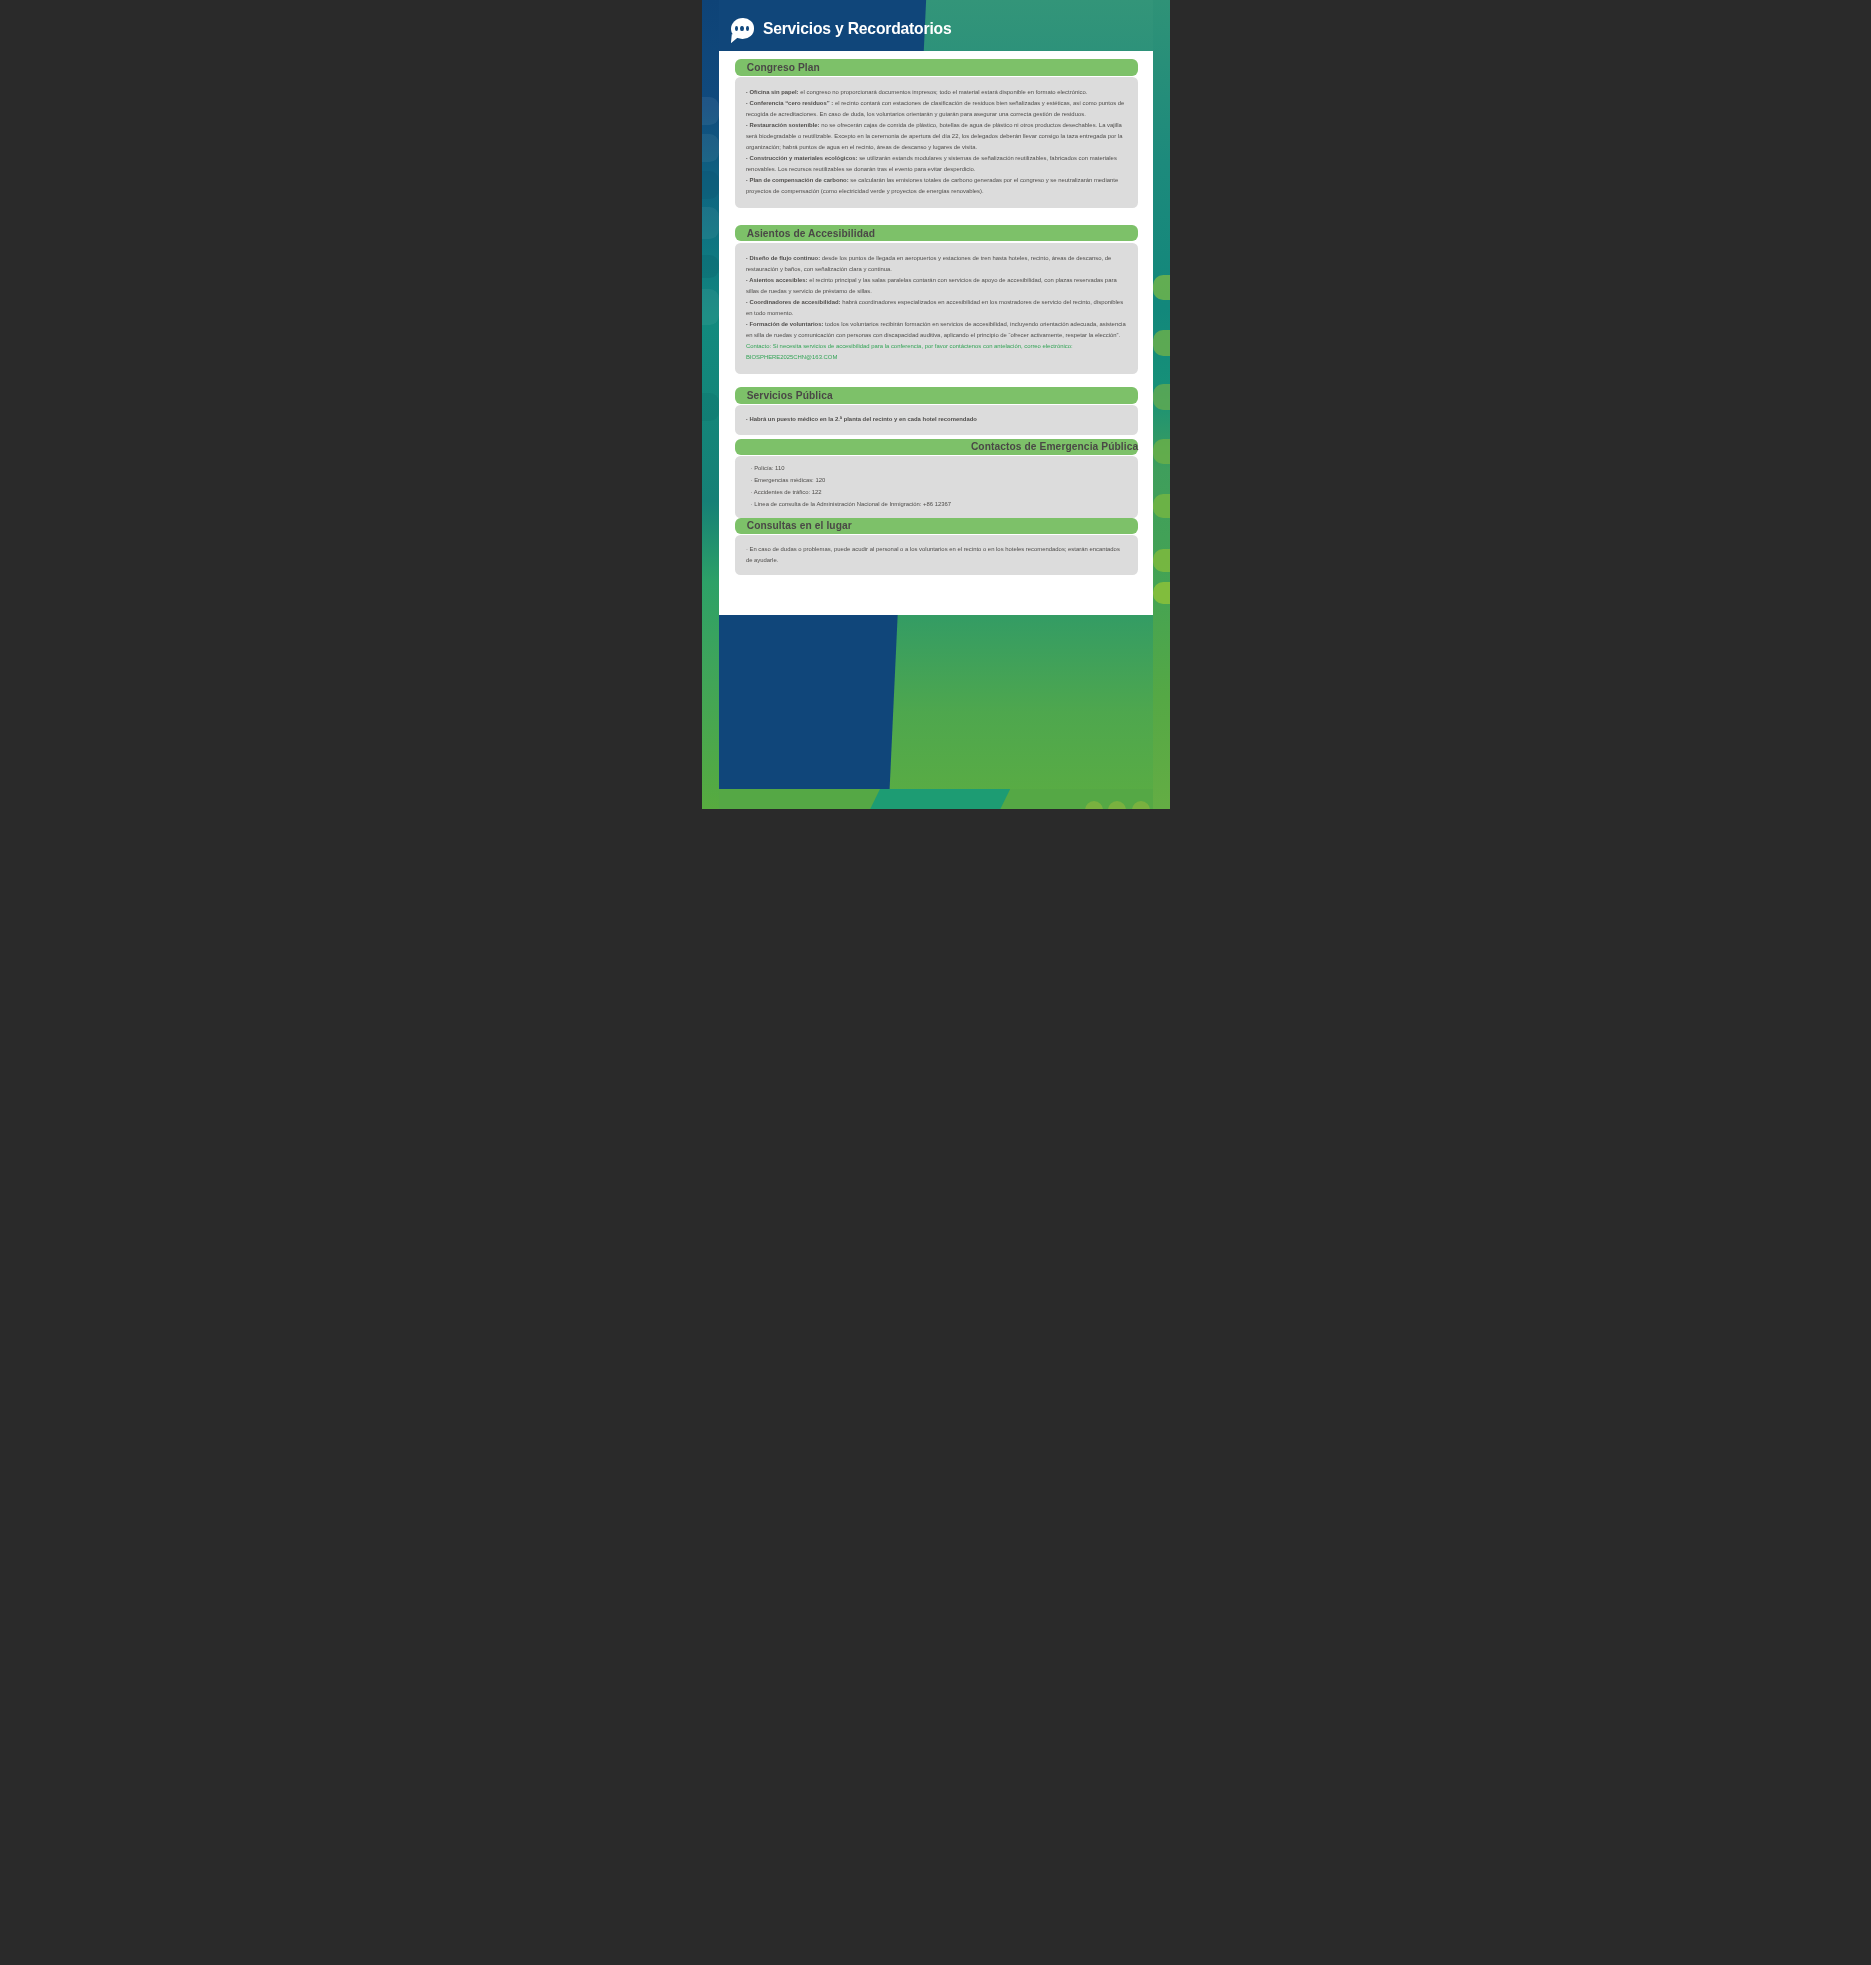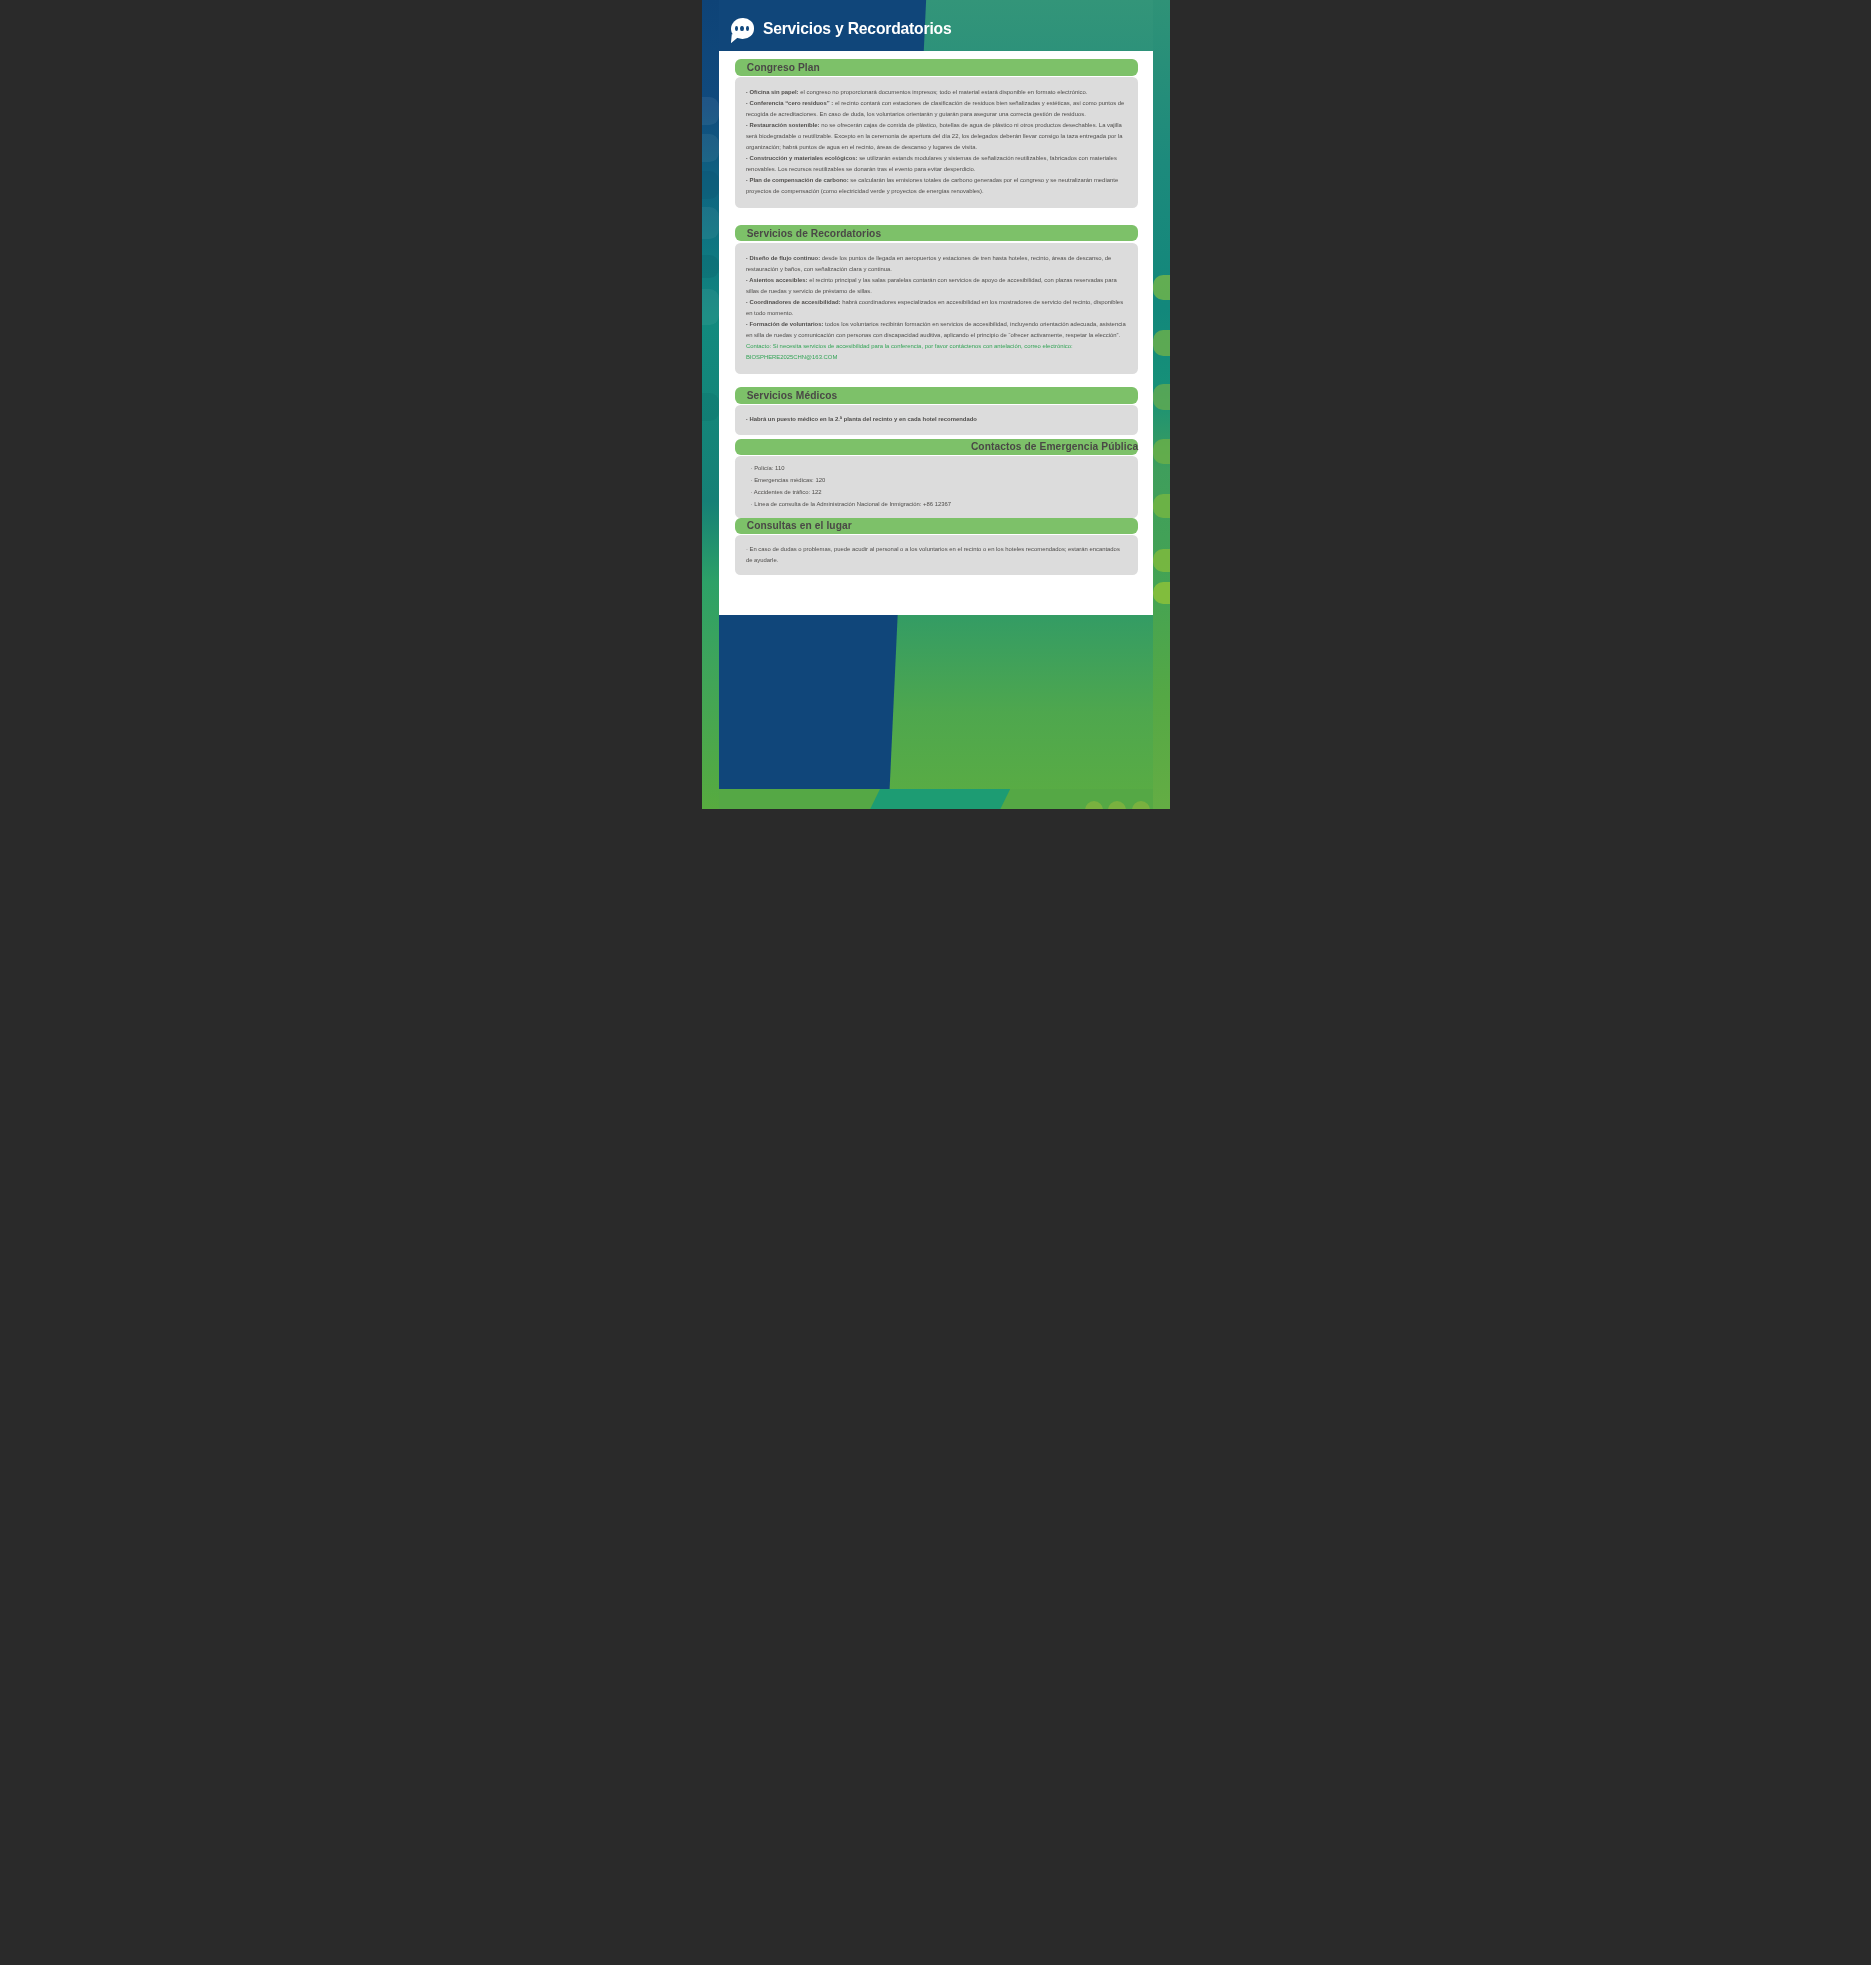--- a/index.html
+++ b/index.html
@@ -123,33 +123,33 @@
     </div>
     <div class="gbox">
       <p><span class="lead">· Oficina sin papel:</span> <span>el congreso no proporcionará documentos impresos; todo el material estará disponible en formato electrónico.</span></p>
       <p><span class="lead">· Conferencia “cero residuos” :</span> <span>el recinto contará con estaciones de clasificación de residuos bien señalizadas y estéticas, así como puntos de recogida de acreditaciones. En caso de duda, los voluntarios orientarán y guiarán para asegurar una correcta gestión de residuos.</span></p>
       <p><span class="lead">· Restauración sostenible:</span> <span>no se ofrecerán cajas de comida de plástico, botellas de agua de plástico ni otros productos desechables. La vajilla será biodegradable o reutilizable. Excepto en la ceremonia de apertura del día 22, los delegados deberán llevar consigo la taza entregada por la organización; habrá puntos de agua en el recinto, áreas de descanso y lugares de visita.</span></p>
       <p><span class="lead">· Construcción y materiales ecológicos:</span> <span>se utilizarán estands modulares y sistemas de señalización reutilizables, fabricados con materiales renovables. Los recursos reutilizables se donarán tras el evento para evitar desperdicio.</span></p>
       <p><span class="lead">· Plan de compensación de carbono:</span> <span>se calcularán las emisiones totales de carbono generadas por el congreso y se neutralizarán mediante proyectos de compensación (como electricidad verde y proyectos de energías renovables).</span></p>
     </div>
 
     <div class="pill mt-lg">
-      <span>Servicios de Recordatorios</span>
+      <span>Asientos de Accesibilidad</span>
     </div>
     <div class="gbox">
       <p><span class="lead">· Diseño de flujo continuo:</span> <span>desde los puntos de llegada en aeropuertos y estaciones de tren hasta hoteles, recinto, áreas de descanso, de restauración y baños, con señalización clara y continua.</span></p>
       <p><span class="lead">· Asientos accesibles:</span> <span>el recinto principal y las salas paralelas contarán con servicios de apoyo de accesibilidad, con plazas reservadas para sillas de ruedas y servicio de préstamo de sillas.</span></p>
       <p><span class="lead">· Coordinadores de accesibilidad:</span> <span>habrá coordinadores especializados en accesibilidad en los mostradores de servicio del recinto, disponibles en todo momento.</span></p>
       <p><span class="lead">· Formación de voluntarios:</span> <span>todos los voluntarios recibirán formación en servicios de accesibilidad, incluyendo orientación adecuada, asistencia en silla de ruedas y comunicación con personas con discapacidad auditiva, aplicando el principio de “ofrecer activamente, respetar la elección”.</span></p>
       <p class="contact">Contacto: Si necesita servicios de accesibilidad para la conferencia, por favor contáctenos con antelación, correo electrónico:</p>
       <p><a class="contact-email">BIOSPHERE2025CHN@163.COM</a></p>
     </div>
 
     <div class="pill mt-md">
-      <span>Servicios Médicos</span>
+      <span>Servicios Pública</span>
     </div>
     <div class="gbox box-medical">
       <p class="bold-line">· Habrá un puesto médico en la 2.ª planta del recinto y en cada hotel recomendado</p>
     </div>
 
     <div class="pill mt-sm">
       <span>Contactos de Emergencia Pública</span>
     </div>
     <div class="gbox box-contacts contact-list">
       <p>· Policía: 110</p>

